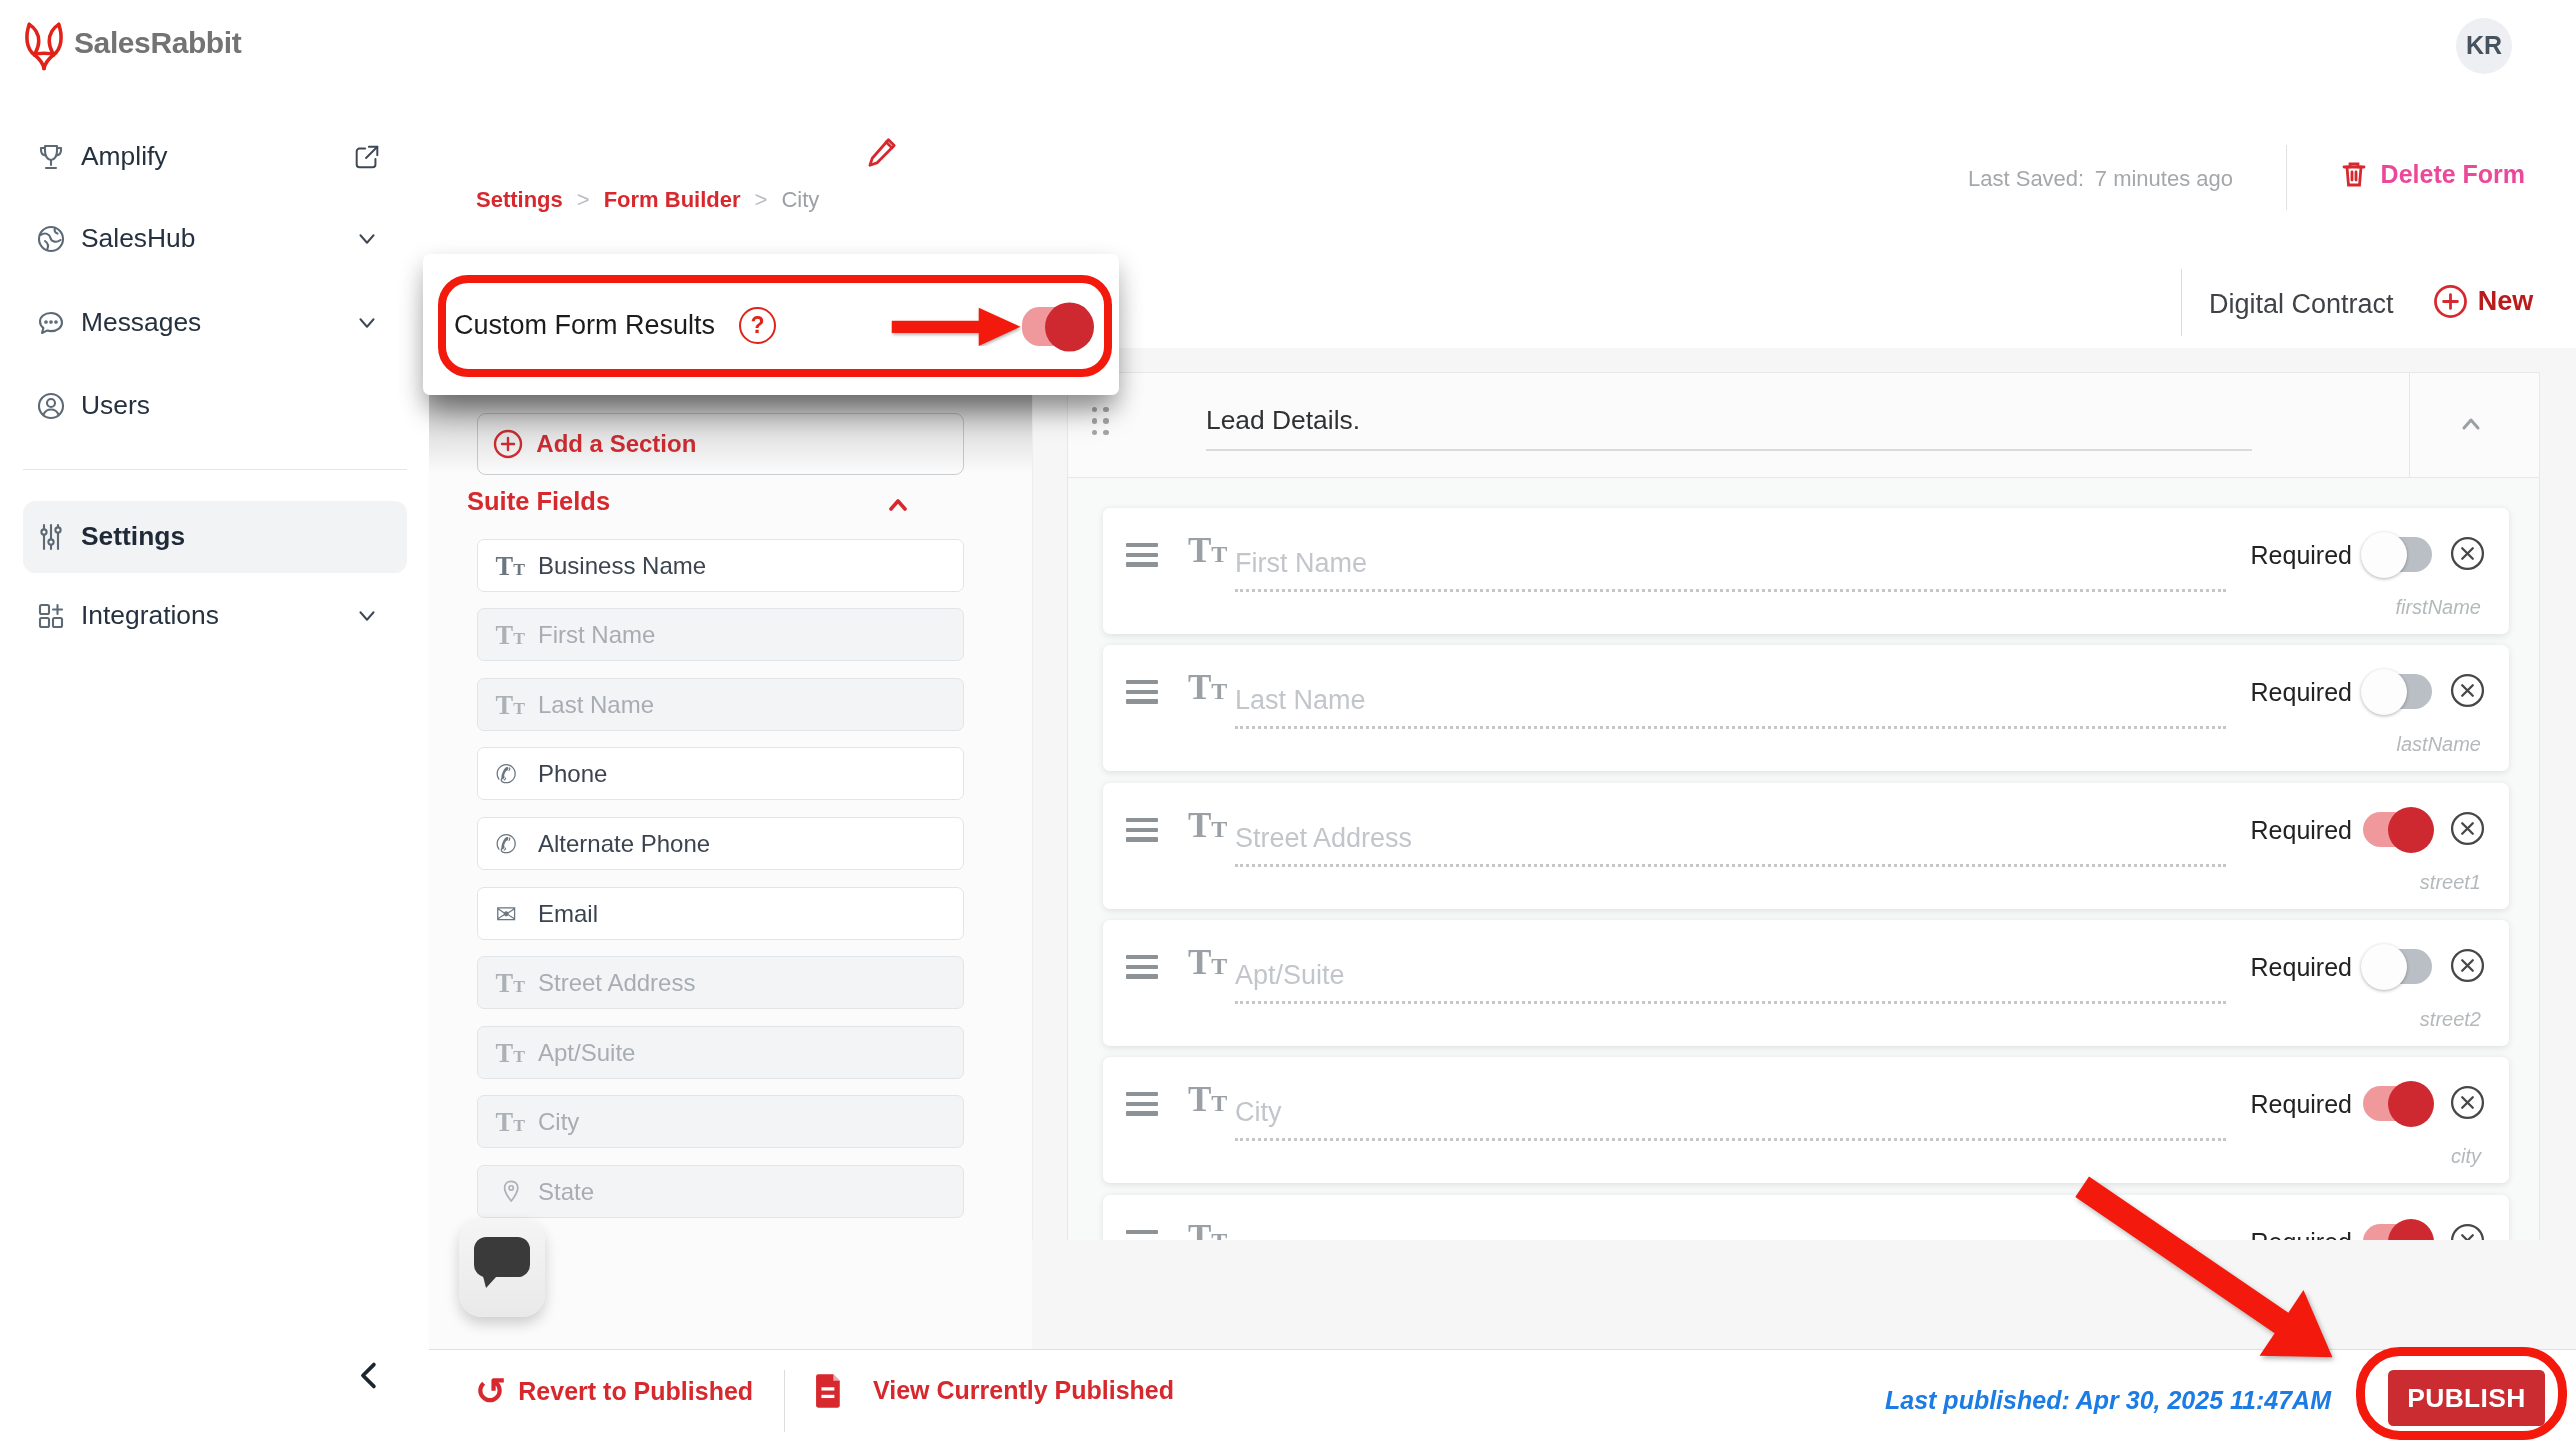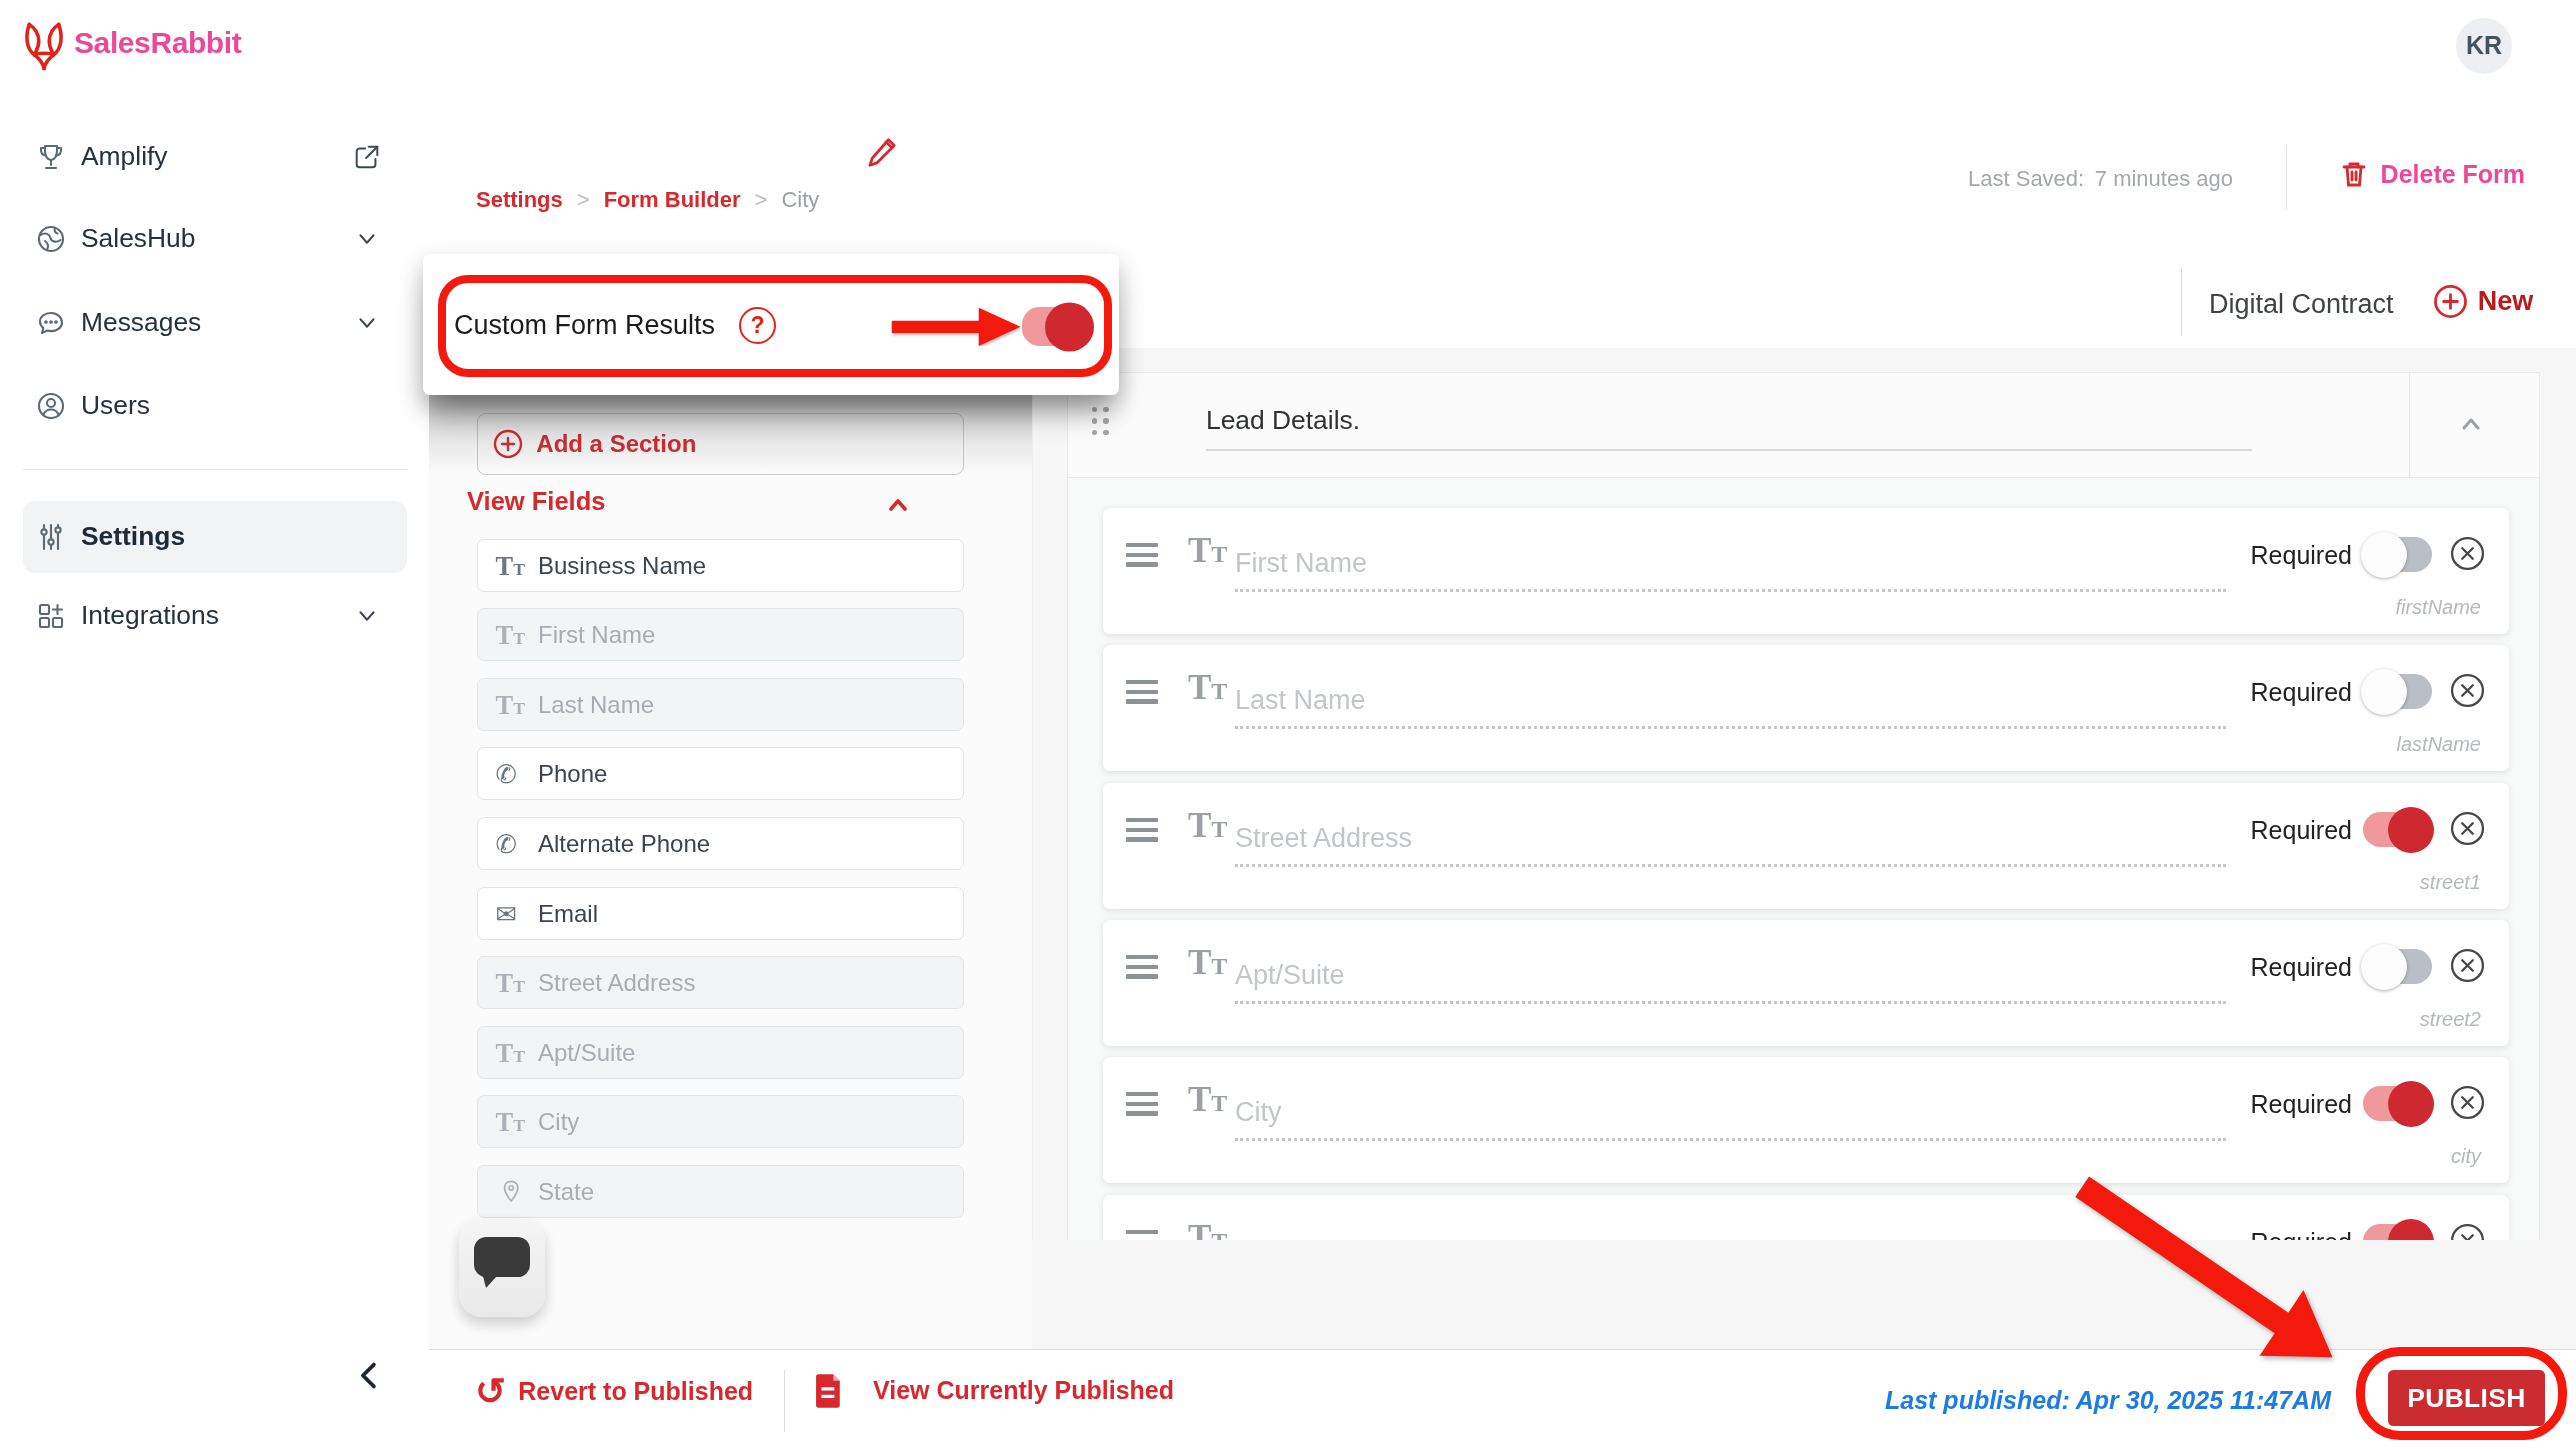--- a/index.html
+++ b/index.html
@@ -2,21 +2,21 @@
 <html style="font-size:14px"><head>
 <meta charset="utf-8">
 <style>
   html,body{margin:0;padding:0;background:#ffffff;}
   #app{position:relative;width:2576px;height:1449px;overflow:hidden;
        font-family:"Liberation Sans",sans-serif;background:#ffffff;}
   .abs{position:absolute;}
 
   
   #topbar{left:0;top:0;width:2576px;height:94px;background:#fff;border-bottom:1.8px solid #e7e7e7;}
-  #brand{left:74px;top:26.4px;font-size:30px;font-weight:700;color:#ec4899;letter-spacing:-0.4px;}
+  #brand{left:74px;top:26.4px;font-size:30px;font-weight:700;color:#737373;letter-spacing:-0.4px;}
   #avatar{left:2456px;top:17.6px;width:56px;height:56px;border-radius:50%;background:#edeff2;
           color:#47525f;font-size:25px;font-weight:600;display:flex;align-items:center;justify-content:center;}
 
   
   #sidebar{left:0;top:94px;width:429px;height:1355px;background:#fff;border-right:1.8px solid #ececec;}
   .side-item{position:absolute;left:23px;width:384px;height:72px;border-radius:12.3px;cursor:pointer;}
   .side-item.active{background:#f1f3f5;}
   .side-ic{position:absolute;left:12.3px;top:20px;width:32px;height:32px;color:#5d6a76;}
   .side-lab{position:absolute;left:58px;top:20px;font-size:26.4px;color:#26313f;font-weight:500;}
   .side-item.active .side-lab{font-weight:600;color:#1f2a38;}
@@ -301,21 +301,21 @@
 
   <div class="abs" id="add-section">
     <svg viewBox="0 0 32 32" width="32" height="32" fill="none" stroke="#d7282e" stroke-width="2.4" stroke-linecap="round">
       <circle cx="16" cy="16" r="13"></circle>
         <path d="M16 10v12M10 16h12"></path>
     </svg>
     <span class="lab">Add a Section</span>
   </div>
   <div class="abs" id="shadow-overlay"></div>
 
-  <div class="abs" id="lead-fields-head">View Fields</div>
+  <div class="abs" id="lead-fields-head">Suite Fields</div>
   <div class="abs" id="lf-chevron">
     <svg viewBox="0 0 32 32" width="32" height="32" fill="none" stroke="currentColor" stroke-width="3.6" stroke-linecap="round" stroke-linejoin="round">
         <polyline points="9,20 16,12 23,20"></polyline>
       </svg>
   </div>
   <div id="fielditems">
       <div class="fielditem enabled" style="top: 539px;">
         <span class="fi-ic"><span class="ticon">T<span class="t2">T</span></span></span>
         <span class="fi-lab">Business Name</span>
       </div>

